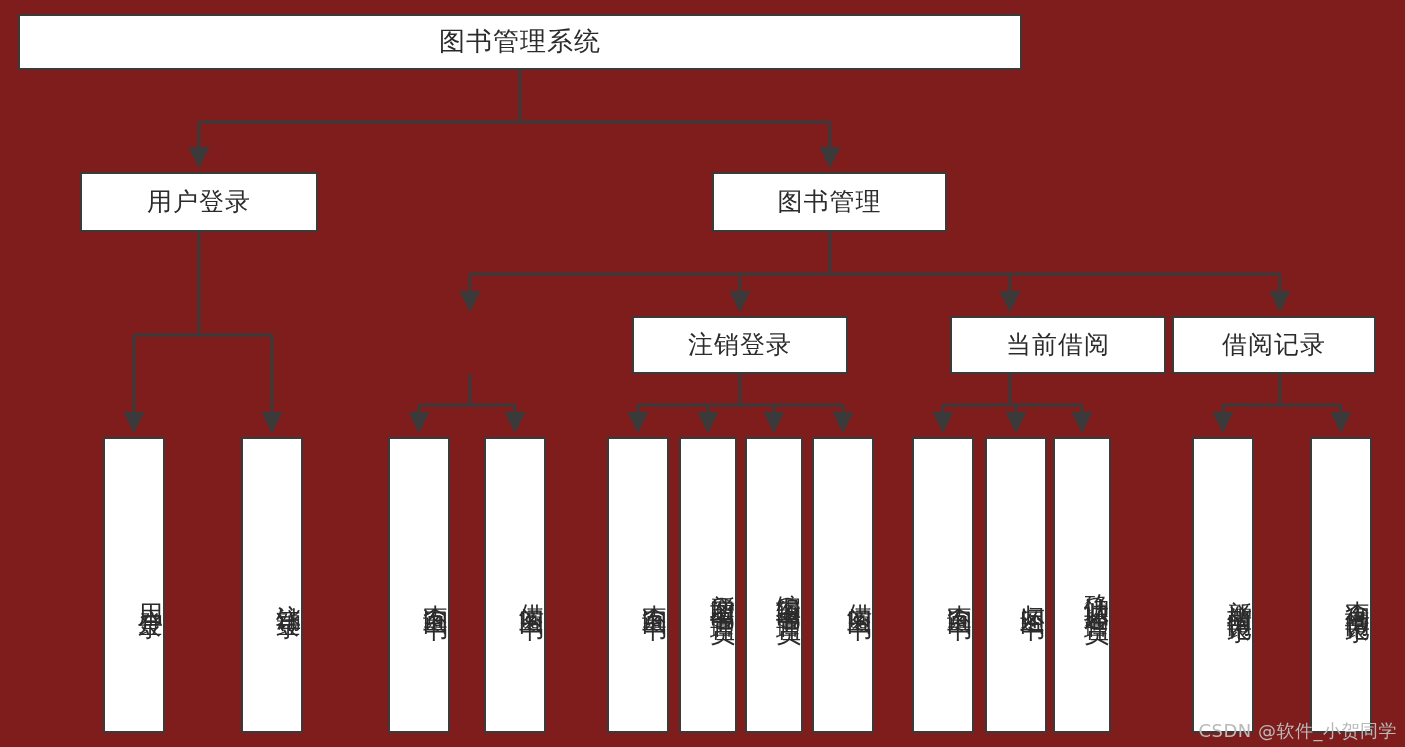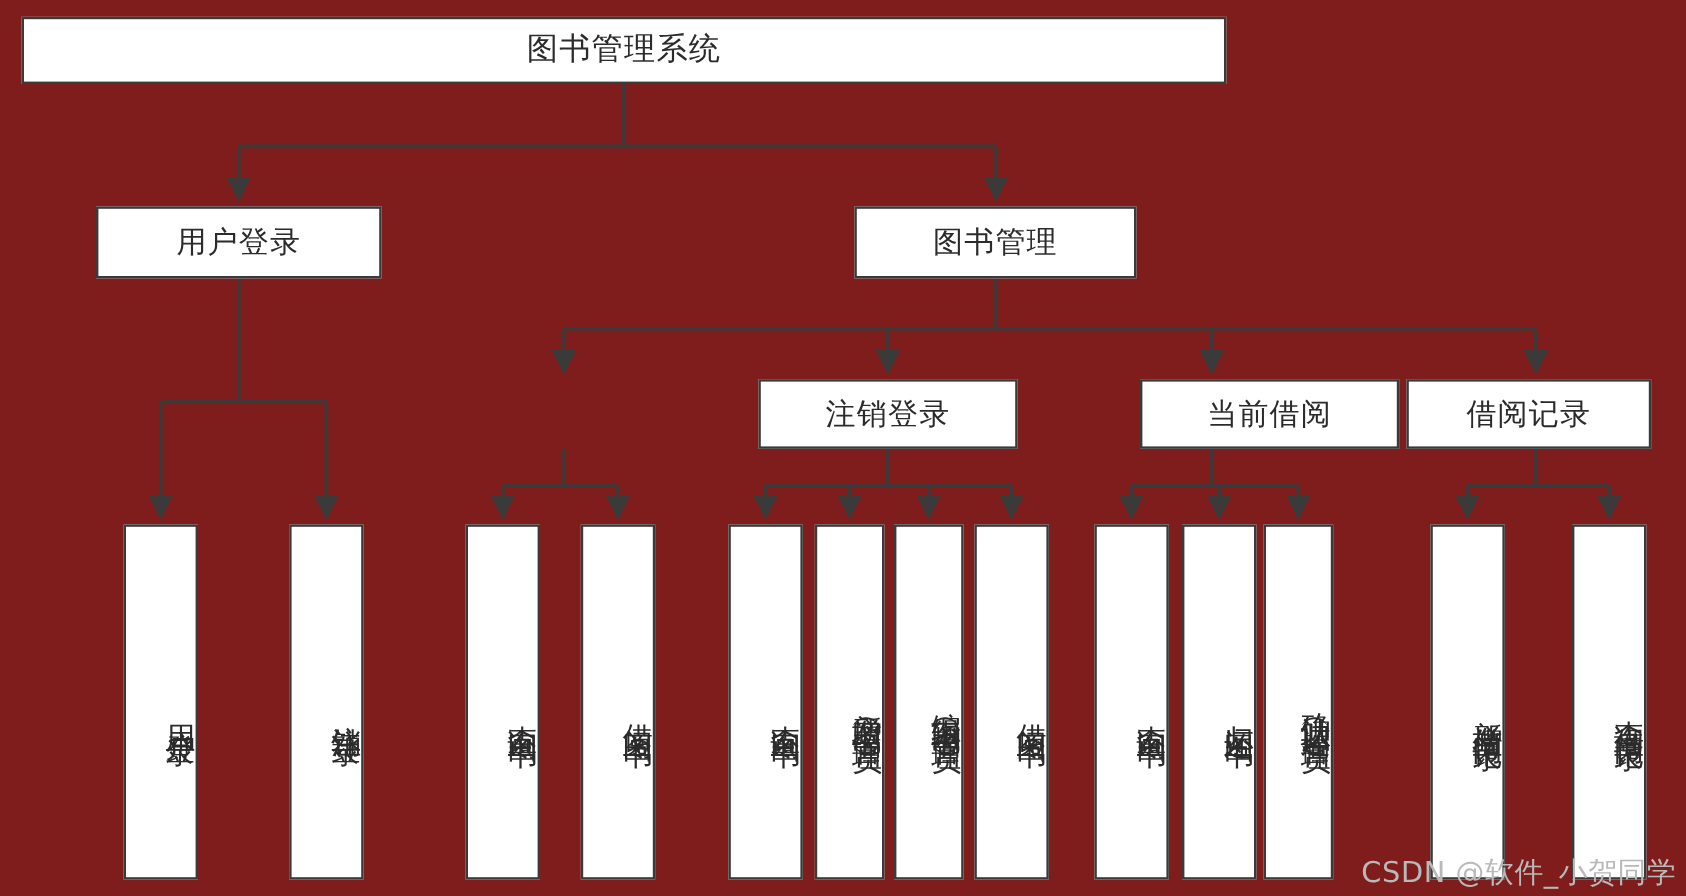--- a/index.html
+++ b/index.html
@@ -58,21 +58,21 @@
     display: block;
     white-space: pre-line;
   }
   .node.leaf .node-label {
     white-space: normal;
   }
   #watermark {
     position: absolute;
     right: 8px;
     bottom: 4px;
-    font-size: 24px;
+    font-size: 18px;
     color: #b9b9b9;
     letter-spacing: 0.5px;
     user-select: none;
     white-space: nowrap;
   }
 </style>
 </head>
 <body>
 
 <div id="diagram-root">

